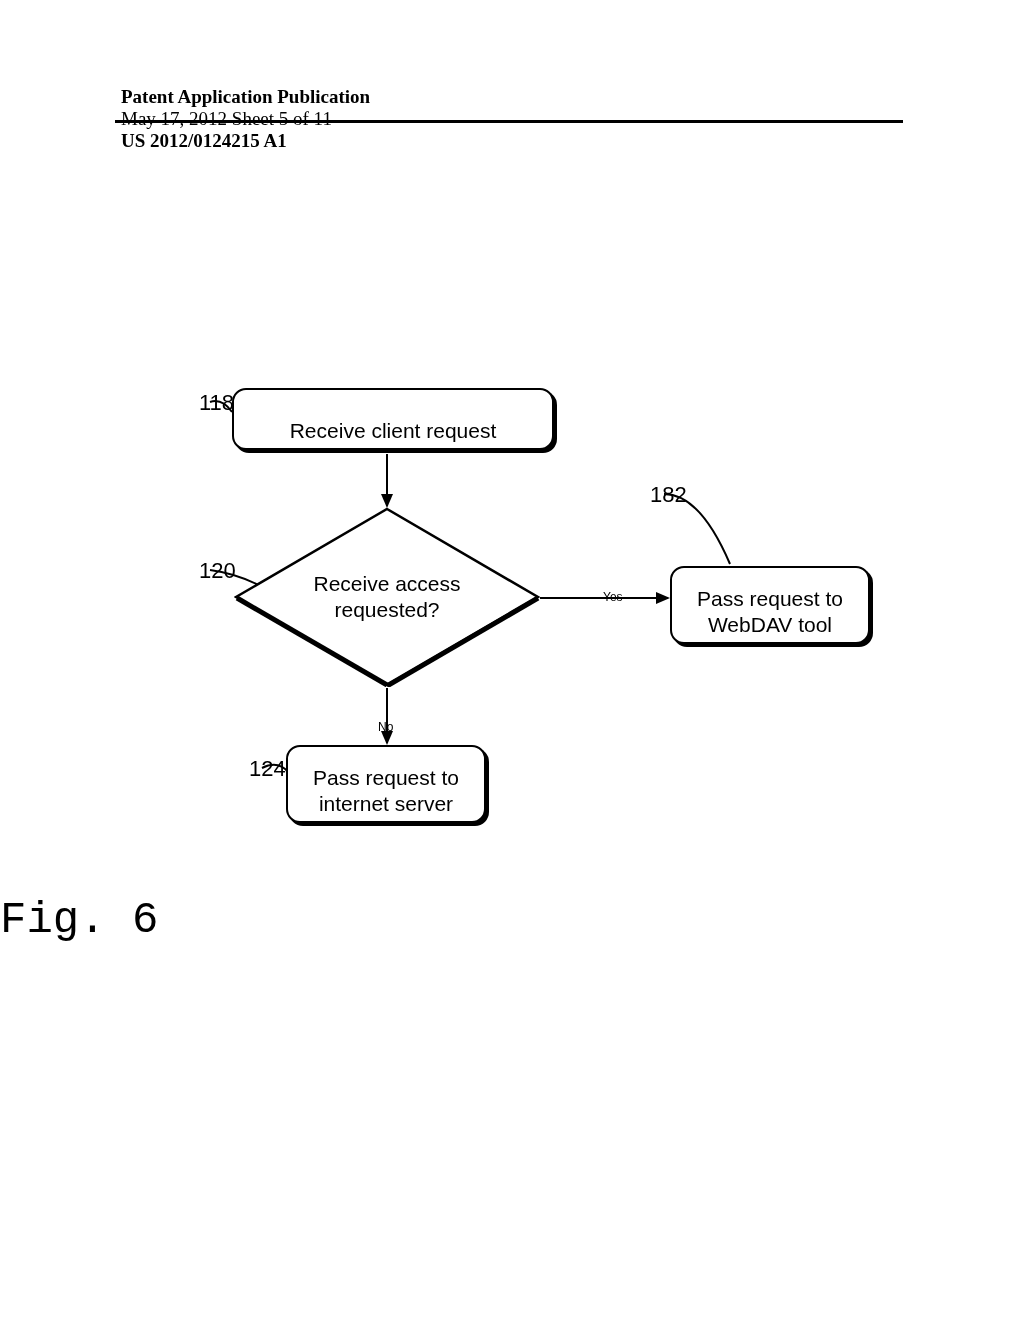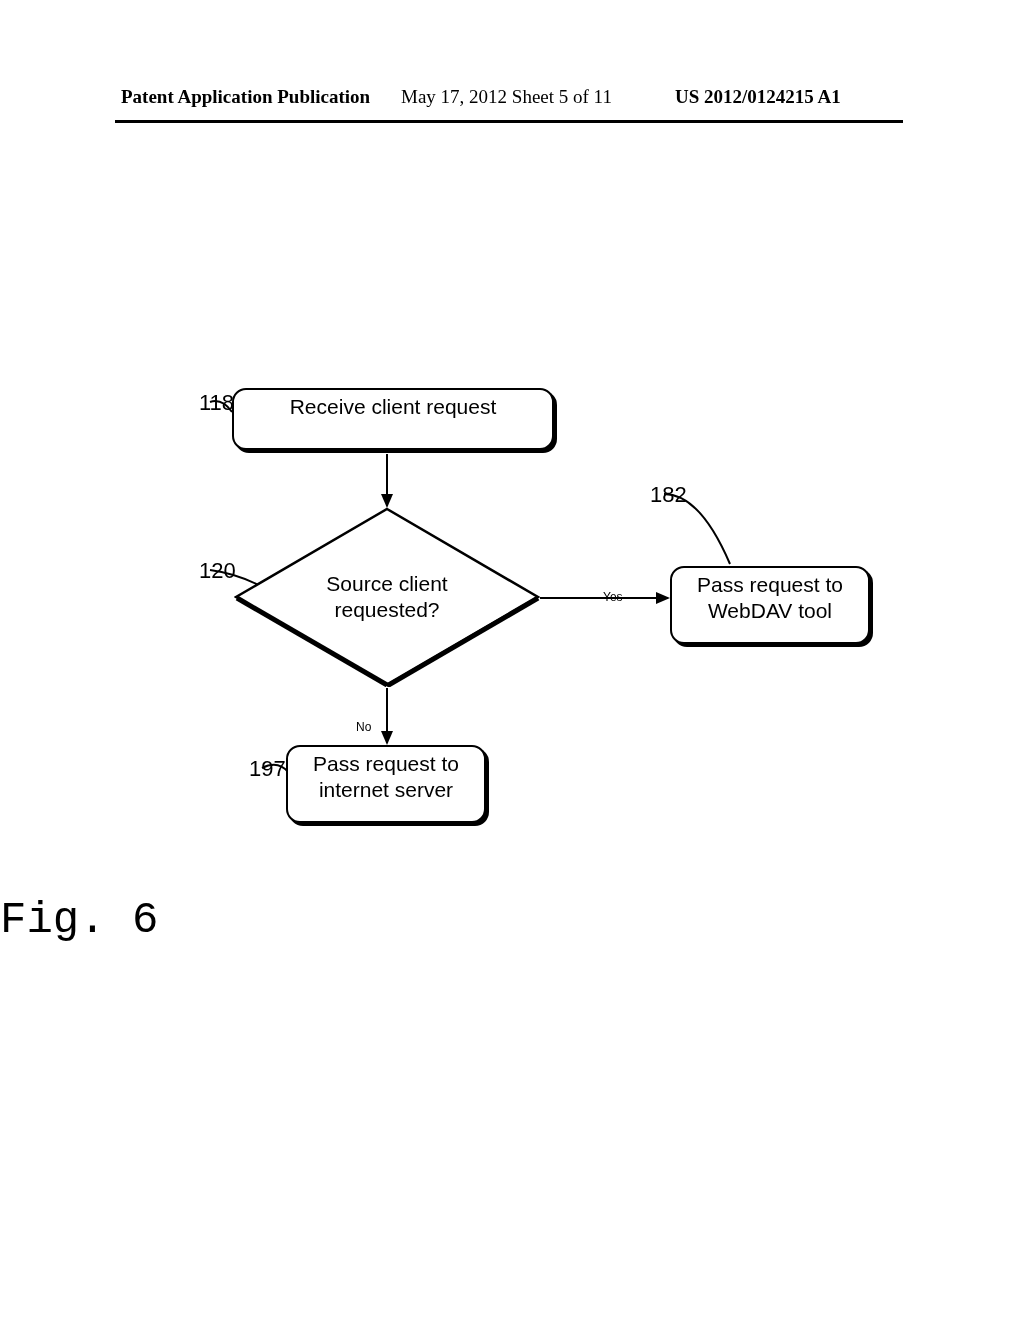--- a/index.html
+++ b/index.html
@@ -1,42 +1,42 @@
 <!DOCTYPE html>
 <html><head>
 <meta charset="utf-8">
 <style>
   html,body{margin:0;padding:0;background:#fff;font-family:"Times New Roman",Times,serif;}
   .page{position:relative;width:1024px;height:1320px;margin:0 auto;background:#fff;}
   .header{position:absolute;top:86px;left:0;width:100%;}
-  .header-row{display:flex;align-items:baseline;font-size:19px;}
+  .header-row{display:flex;align-items:baseline;font-size:19px;flex-direction:column;}
   .header-row .pub{font-weight:bold;margin-left:121px;width:280px;}
   .header-row .date{width:260px;}
   .header-row .pubno{font-weight:bold;margin-left:14px;}
   .header-rule{position:absolute;left:115px;top:120px;height:0;border-top:3px solid #000;width:788px;}
   
   .fig{position:absolute;left:0;top:0;width:1024px;height:1320px;}
   
   .box{position:absolute;border:2.5px solid #000;border-radius:14px;background:#fff;
-       display:flex;align-items:flex-start;justify-content:center;text-align:center;
+       display:flex;align-items:flex-end;justify-content:center;text-align:center;
        font-family:Arial,Helvetica,sans-serif;font-size:21px;line-height:1.25;
        box-shadow:3px 3px 0 0 #000; padding:4px 6px; box-sizing:border-box;}
   .b118{left:232px;top:388px;width:322px;height:62px;}
   .b122{left:670px;top:566px;width:200px;height:78px;}
   .b124{left:286px;top:745px;width:200px;height:78px;}
   
   .diamond{position:absolute;left:234px;top:507px;width:306px;height:180px;}
   .diamond svg{position:absolute;left:0;top:0;}
   .diamond .dtext{position:absolute;left:0;top:0;width:306px;height:180px;display:flex;
         align-items:center;justify-content:center;text-align:center;
         font-family:Arial,Helvetica,sans-serif;font-size:21px;line-height:1.25;}
   
   .elabel{position:absolute;font-family:Arial,Helvetica,sans-serif;font-size:12px;}
   .yes{left:603px;top:590px;}
-  .no{left:356px;top:720px;}
+  .no{left:378px;top:720px;}
   
   .ref{position:absolute;font-family:Arial,Helvetica,sans-serif;font-size:22px;margin-left:27px;}
   .r118{left:172px;top:390px;}
   .r120{left:172px;top:558px;text-align:center;}
   .r122{left:623px;top:482px;}
   .r124{left:222px;top:756px;}
   
   .figcap{position:absolute;left:0;top:895px;width:1024px;text-align:left;
           font-family:Liberation Mono, monospace;font-size:44px;}
 </style>
@@ -84,38 +84,38 @@
 
     <div class="diamond">
       <svg width="306" height="180">
 
         <polygon points="153,2 304,90 153,178 2,90" fill="#fff" stroke="#000" stroke-width="2.5"></polygon>
 
         <line x1="153" y1="178" x2="3" y2="91" stroke="#000" stroke-width="5"></line>
         <line x1="304" y1="91" x2="153" y2="179" stroke="#000" stroke-width="5"></line>
       </svg>
       <div class="dtext">
-        <span style="white-space:pre-line">Source client
+        <span style="white-space:pre-line">Receive access
 requested?</span>
       </div>
     </div>
 
     <div class="box b122">
       <span style="white-space:pre-line">Pass request to
 WebDAV tool</span>
     </div>
 
     <div class="box b124">
       <span style="white-space:pre-line">Pass request to
 internet server</span>
     </div>
 
     <div class="elabel yes">Yes</div>
     <div class="elabel no">No</div>
 
     <div class="ref r118">118</div>
     <div class="ref r120">120</div>
     <div class="ref r122">182</div>
-    <div class="ref r124">197</div>
+    <div class="ref r124">124</div>
 
     <div class="figcap">Fig. 6</div>
   </div>
 </div>
 
 </body></html>

